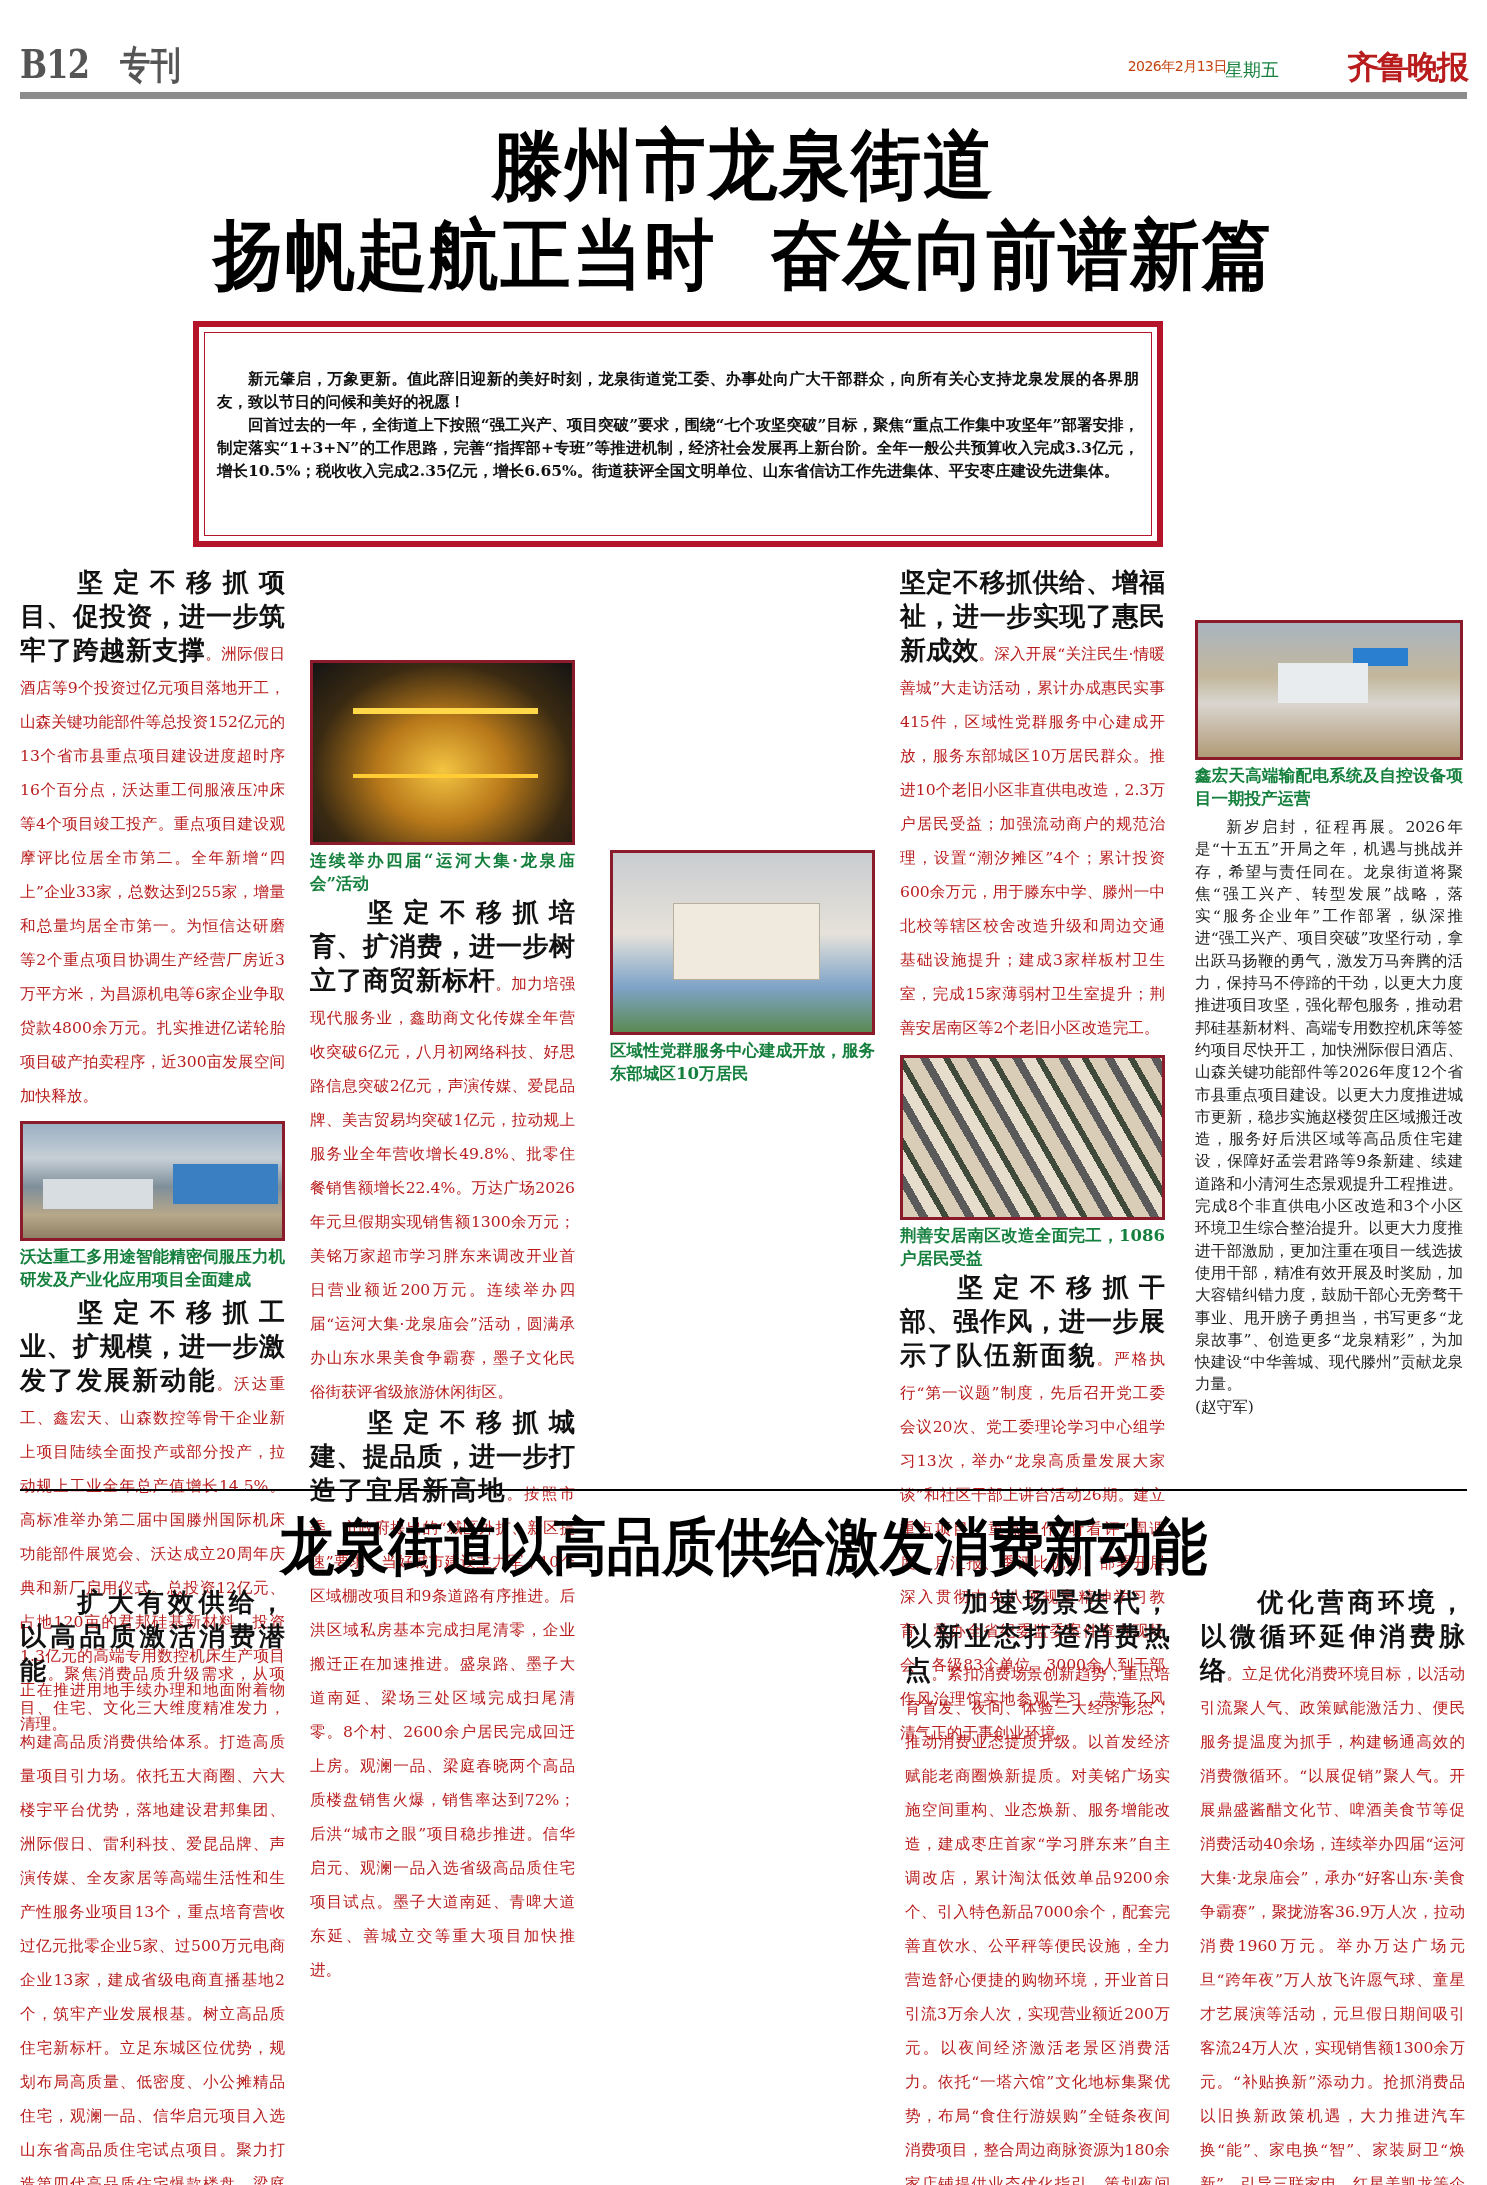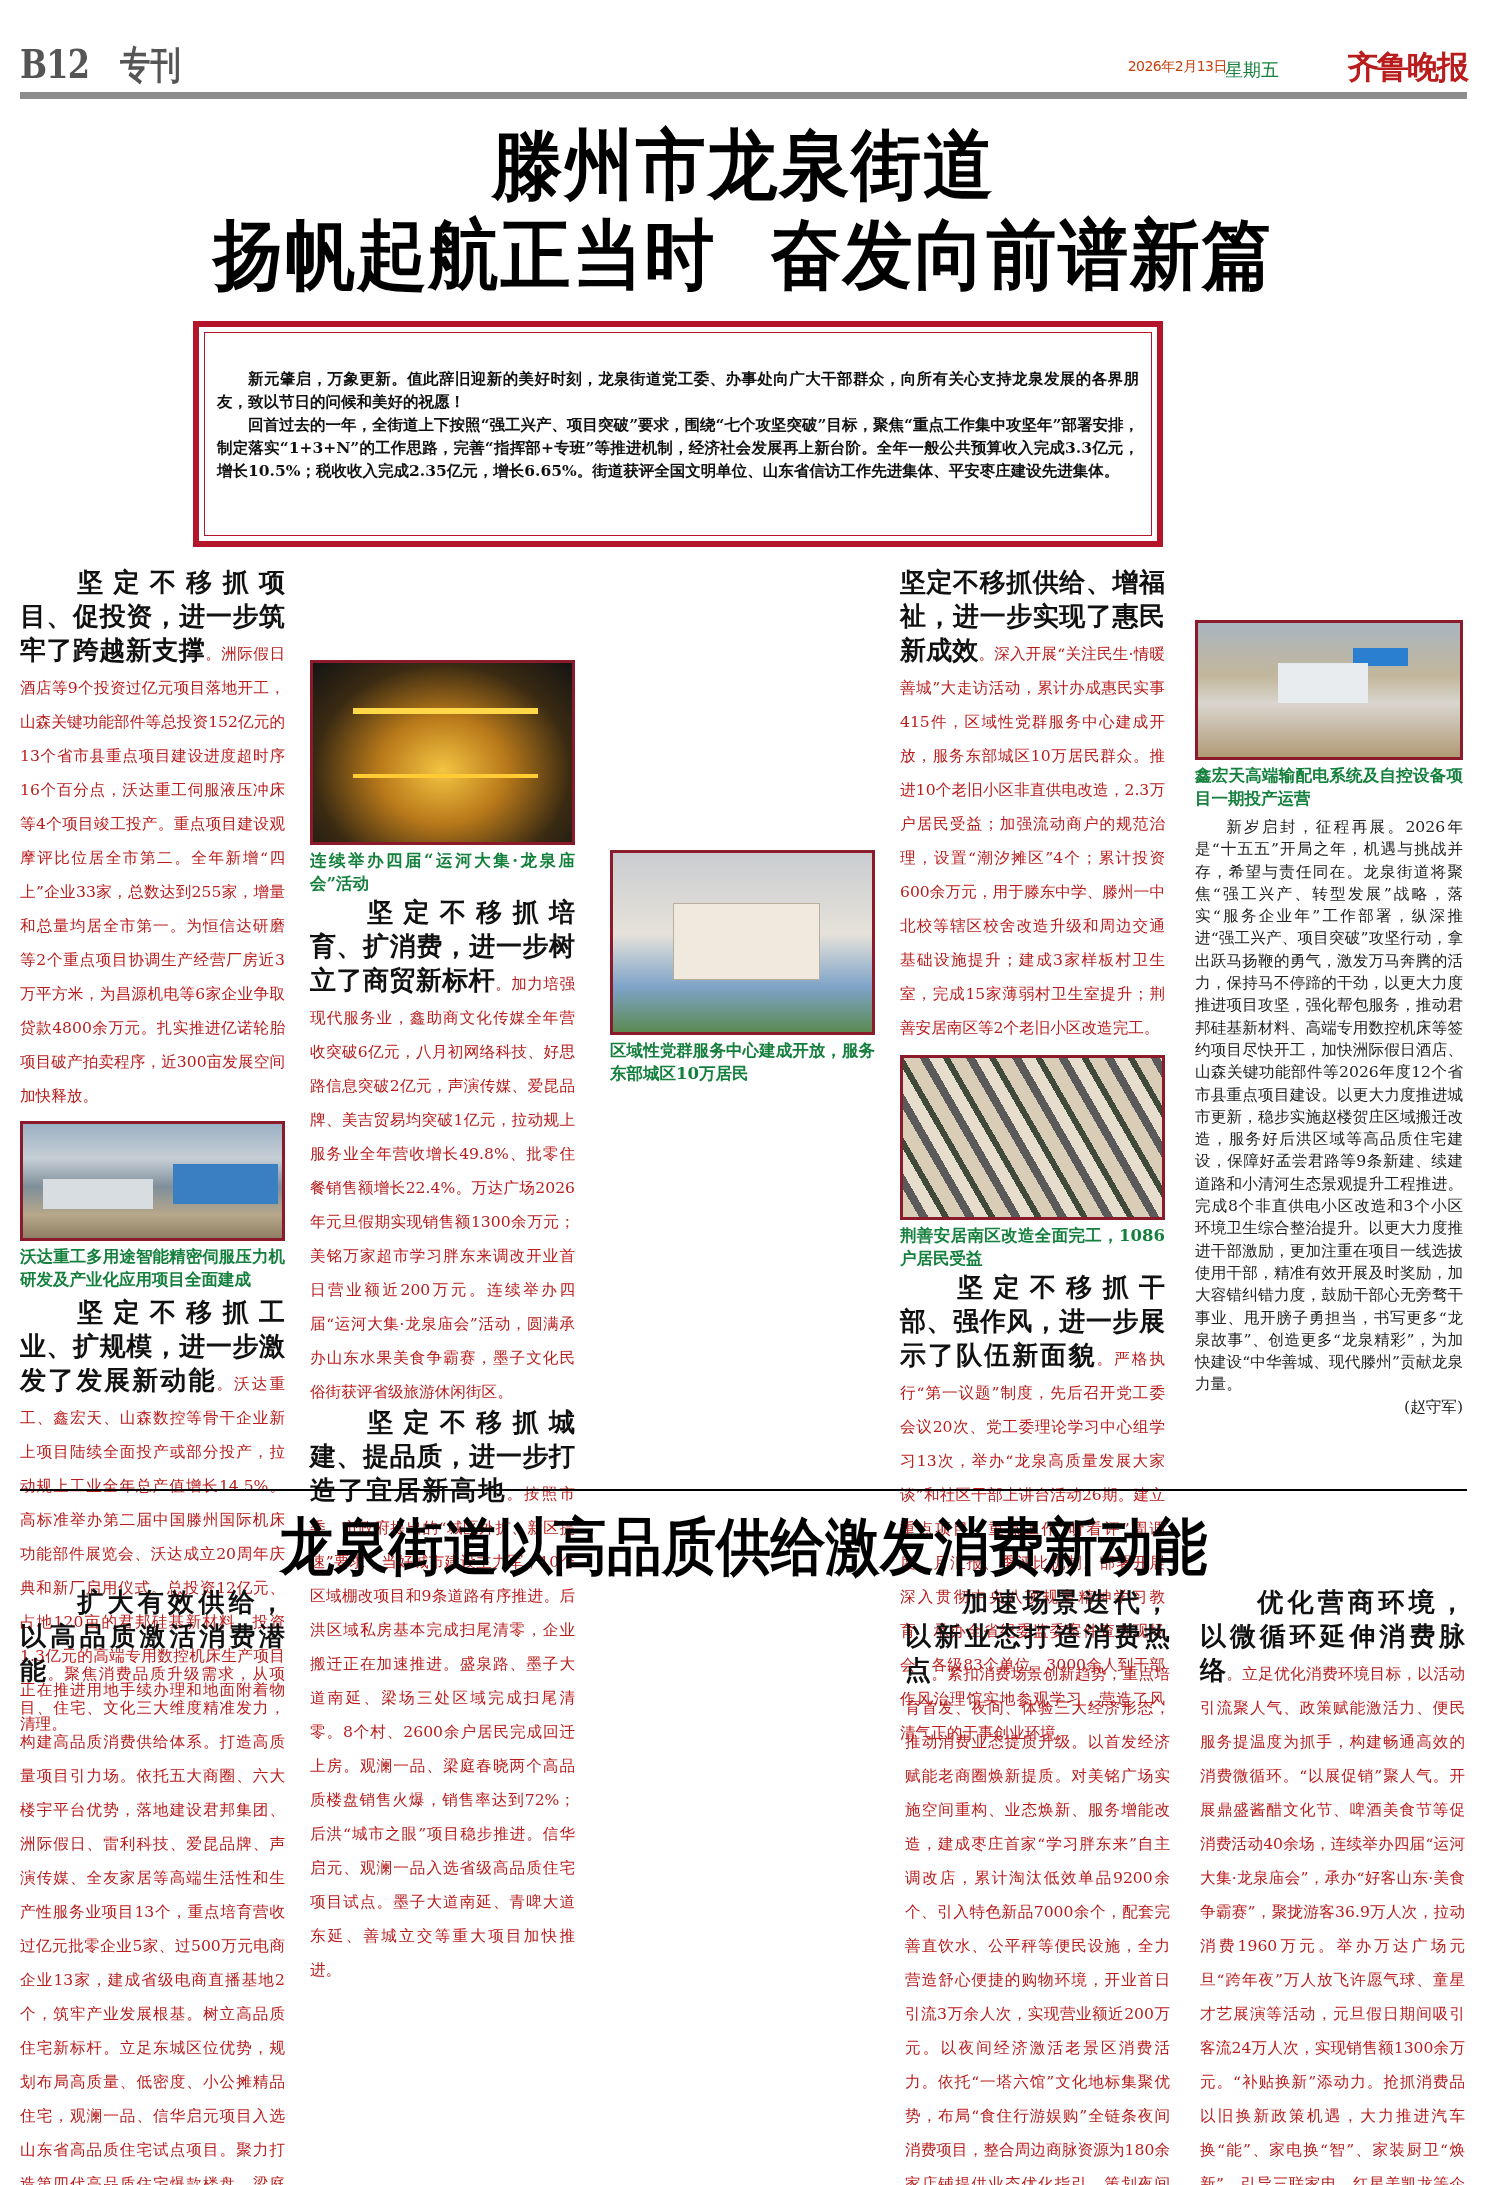--- a/index.html
+++ b/index.html
@@ -22,21 +22,21 @@
   .intro-inner { position: absolute; left: 5px; top: 5px; right: 5px; bottom: 5px; border: 1px solid #b5152b; }
   .intro-text { position: absolute; left: 18px; right: 18px; top: 40px; font-size: 15.5px; line-height: 23px; text-align: justify; color: #111; font-weight: bold; }
   .intro-text p { margin: 0; text-indent: 2em; }
   
   .col { position: absolute; font-size: 15.6px; line-height: 22.3px; text-align: justify; color: #222; }
   .col p { margin: 0; }
   .kicker { font-size: 26px; line-height: 34px; font-weight: bold; color: #111; text-indent: 2.2em; }
   .kicker-run { font-size: 15.6px; line-height: 22.3px; font-weight: normal; color: #b91c1c; }
   .photo { border: 3px solid #8b1a2a; box-sizing: border-box; position: relative; overflow: hidden; }
   .caption { font-weight: bold; font-size: 16.5px; line-height: 23px; color: #15803d; margin-top: 4px; }
-  .byline { text-align: right; }
+  .byline { text-align: left; }
   .rule-black { left: 20px; top: 1489px; width: 1447px; height: 2px; background: #000; }
   .headline3 { left: 0; top: 1505px; width: 1487px; text-align: center; font-family: "DejaVu Serif", serif; font-weight: bold; font-size: 62px; color: #000; transform: scaleX(0.88); }
   .indent { text-indent: 2em; }
 </style>
 </head>
 <body>
 
 <div class="abs page-no">B12</div>
 <div class="abs section">专刊</div>
 <div class="abs dateline">2026年2月13日</div>

